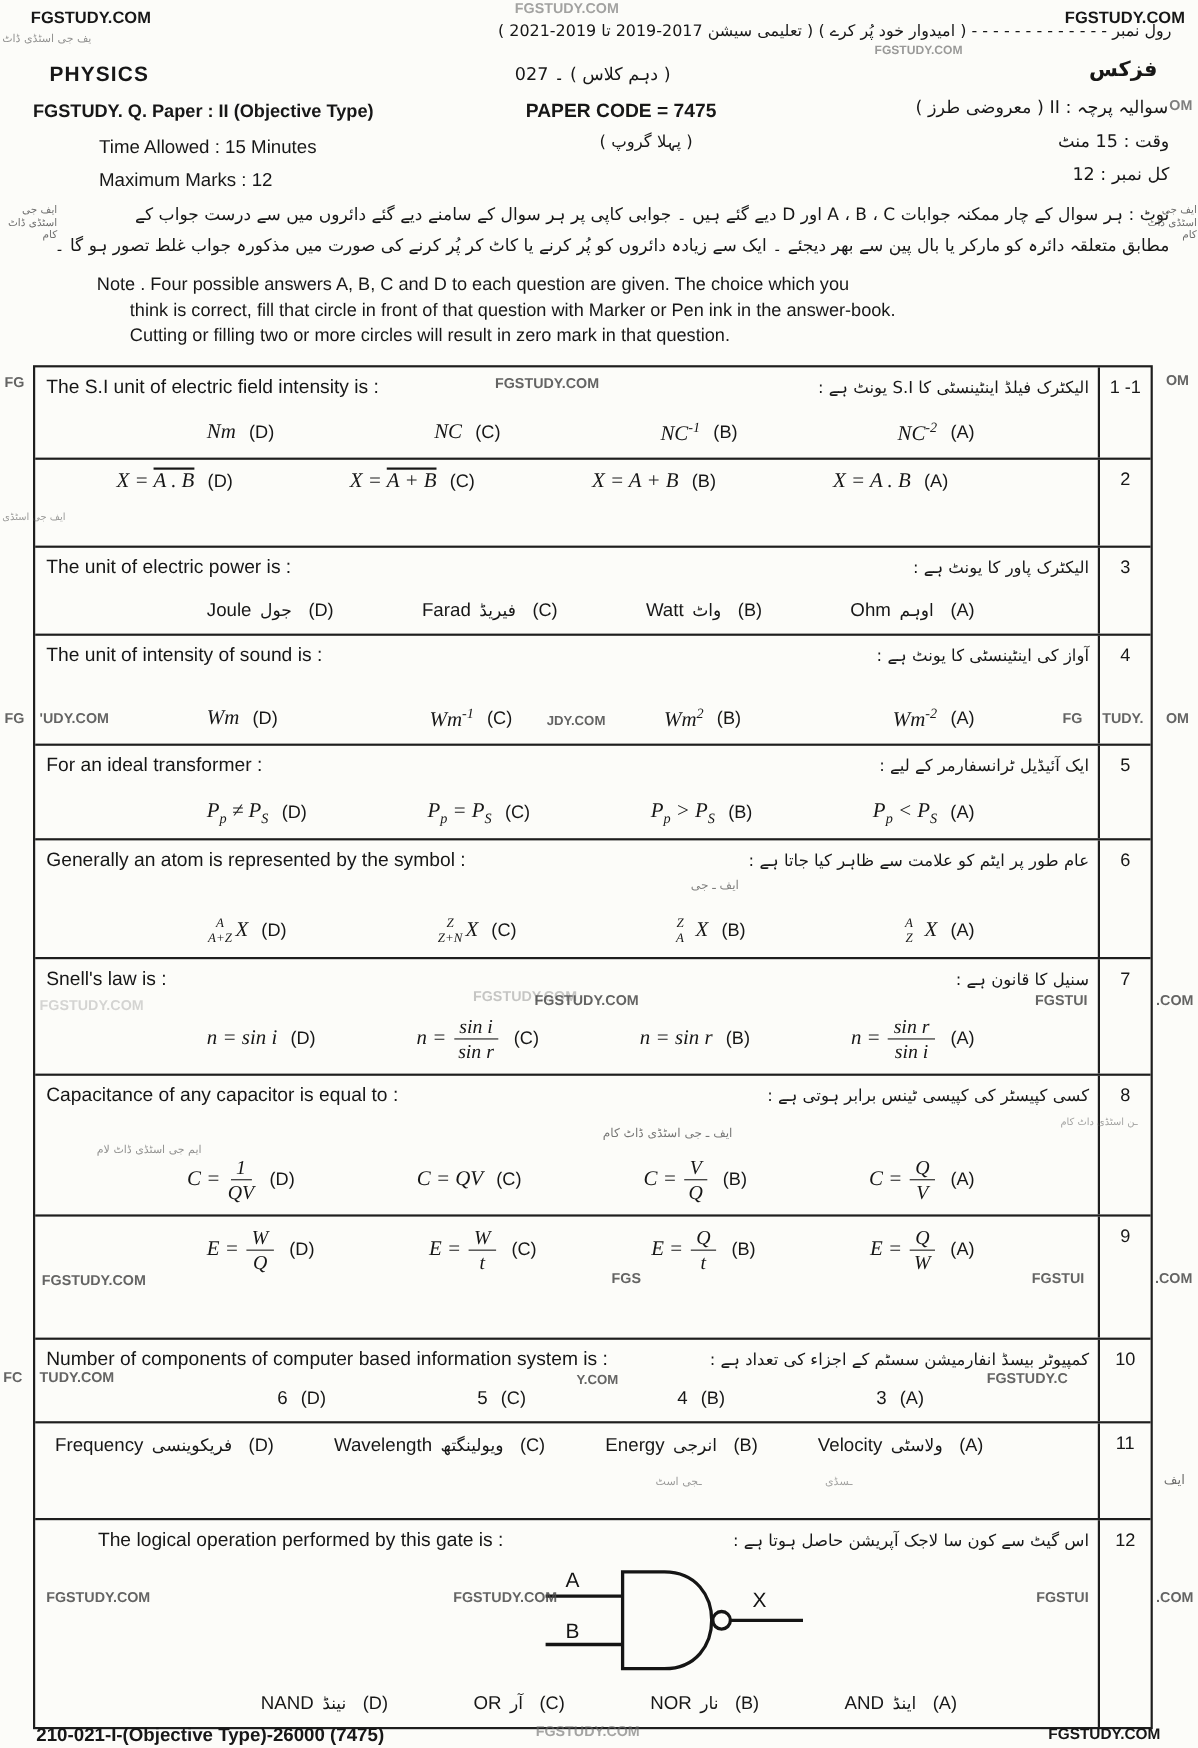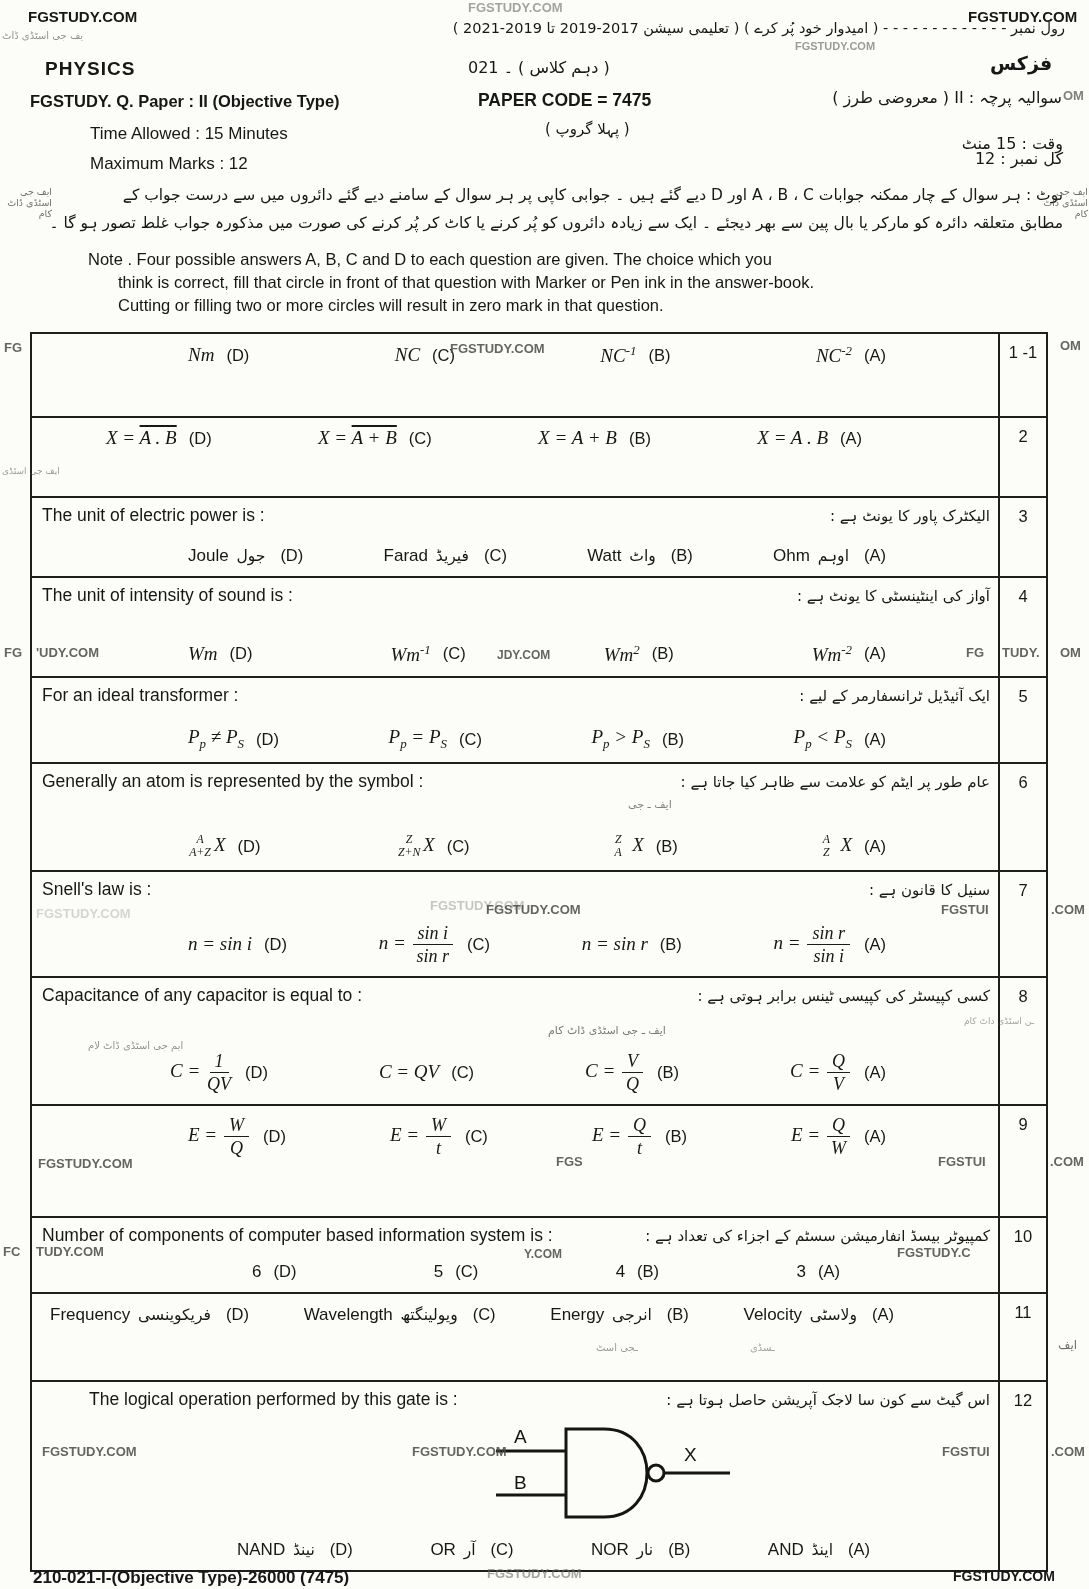--- a/index.html
+++ b/index.html
@@ -16,21 +16,21 @@
   .brand-right { left:968px; top:8px;  font-weight:bold; font-size:15px; }
   .roll-line   { left:335px; top:20px; width:730px; font-size:14.5px; text-align:right; }
   .subject-en  { left:45px;  top:58px; font-weight:bold; font-size:19px; letter-spacing:1px; }
   .class-line  { left:468px; top:58px; font-size:16px; }
   .subject-ur  { left:990px; top:52px; font-size:19px; font-weight:bold; }
   .paper-en    { left:30px;  top:92px; font-weight:600; font-size:16.5px; }
   .paper-code  { left:478px; top:90px; font-weight:bold; font-size:17.5px; }
   .paper-ur    { left:800px; top:88px; width:262px; font-size:16px; text-align:right; }
   .time-en     { left:90px;  top:124px; font-size:17px; }
   .group-ur    { left:545px; top:120px; font-size:15px; }
-  .time-ur     { left:925px; top:134px; width:138px; font-size:16px; text-align:right; }
+  .time-ur     { left:925px; top:119px; width:138px; font-size:16px; text-align:right; }
   .marks-en    { left:90px;  top:154px; font-size:17px; }
   .marks-ur    { left:935px; top:149px; width:128px; font-size:16px; text-align:right; }
   .note-ur-1   { left:55px;  top:186px; width:1008px; font-size:15.5px; text-align:right; }
   .note-ur-2   { left:55px;  top:214px; width:1008px; font-size:15.5px; text-align:right; }
   .note-en-1   { left:88px;  top:250px; font-size:16.5px; }
   .note-en-2   { left:118px; top:273px; font-size:16.5px; }
   .note-en-3   { left:118px; top:296px; font-size:16.5px; }
 
   
   #qtable {
@@ -92,40 +92,44 @@
 </head>
 <body>
 
 <div class="page">
 
   <header>
     <div class="h brand-left">FGSTUDY.COM</div>
     <div class="h brand-right">FGSTUDY.COM</div>
     <div class="h roll-line ur" dir="rtl">رول نمبر - - - - - - - - - - - - - ( امیدوار خود پُر کرے ) ( تعلیمی سیشن 2017-2019 تا 2019-2021 )</div>
     <div class="h subject-en">PHYSICS</div>
-    <div class="h class-line ur" dir="rtl">( دہم کلاس ) ۔ 021</div>
+    <div class="h class-line ur" dir="rtl">( دہم کلاس ) ۔ 027</div>
     <div class="h subject-ur ur" dir="rtl">فزکس</div>
     <div class="h paper-en">FGSTUDY. Q. Paper : II (Objective Type)</div>
     <div class="h paper-code">PAPER CODE = 7475</div>
     <div class="h paper-ur ur" dir="rtl">سوالیہ پرچہ : II ( معروضی طرز )</div>
     <div class="h time-en">Time Allowed :  15 Minutes</div>
     <div class="h group-ur ur" dir="rtl">( پہلا گروپ )</div>
     <div class="h time-ur ur" dir="rtl">وقت : 15 منٹ</div>
     <div class="h marks-en">Maximum Marks  :  12</div>
     <div class="h marks-ur ur" dir="rtl">کل نمبر : 12</div>
     <div class="h note-ur-1 ur" dir="rtl">نوٹ : ہر سوال کے چار ممکنہ جوابات A ، B ، C اور D دیے گئے ہیں ۔ جوابی کاپی پر ہر سوال کے سامنے دیے گئے دائروں میں سے درست جواب کے</div>
     <div class="h note-ur-2 ur" dir="rtl">مطابق متعلقہ دائرہ کو مارکر یا بال پین سے بھر دیجئے ۔ ایک سے زیادہ دائروں کو پُر کرنے یا کاٹ کر پُر کرنے کی صورت میں مذکورہ جواب غلط تصور ہو گا ۔</div>
     <div class="h note-en-1">Note . Four possible answers A, B, C and D to each question are given. The choice which you</div>
     <div class="h note-en-2">think is correct, fill that circle in front of that question  with Marker or Pen ink in the answer-book.</div>
     <div class="h note-en-3">Cutting or filling two or more circles will result in zero mark in that question.</div>
   </header>
 
   <main id="qtable">
     <div class="question">
       <div class="q-main">
+        <div class="q-texts">
+          <div class="q-en">The S.I unit of electric field intensity is :</div>
+          <div class="q-ur" dir="rtl">الیکٹرک فیلڈ اینٹینسٹی کا S.I یونٹ ہے :</div>
+        </div>
 
         <div class="q-options">
             <span class="option">
               <span class="opt-value">Nm</span>
               <span class="opt-label">(D)</span>
             </span>
             <span class="option">
               <span class="opt-value">NC</span>
               <span class="opt-label">(C)</span>
             </span>

